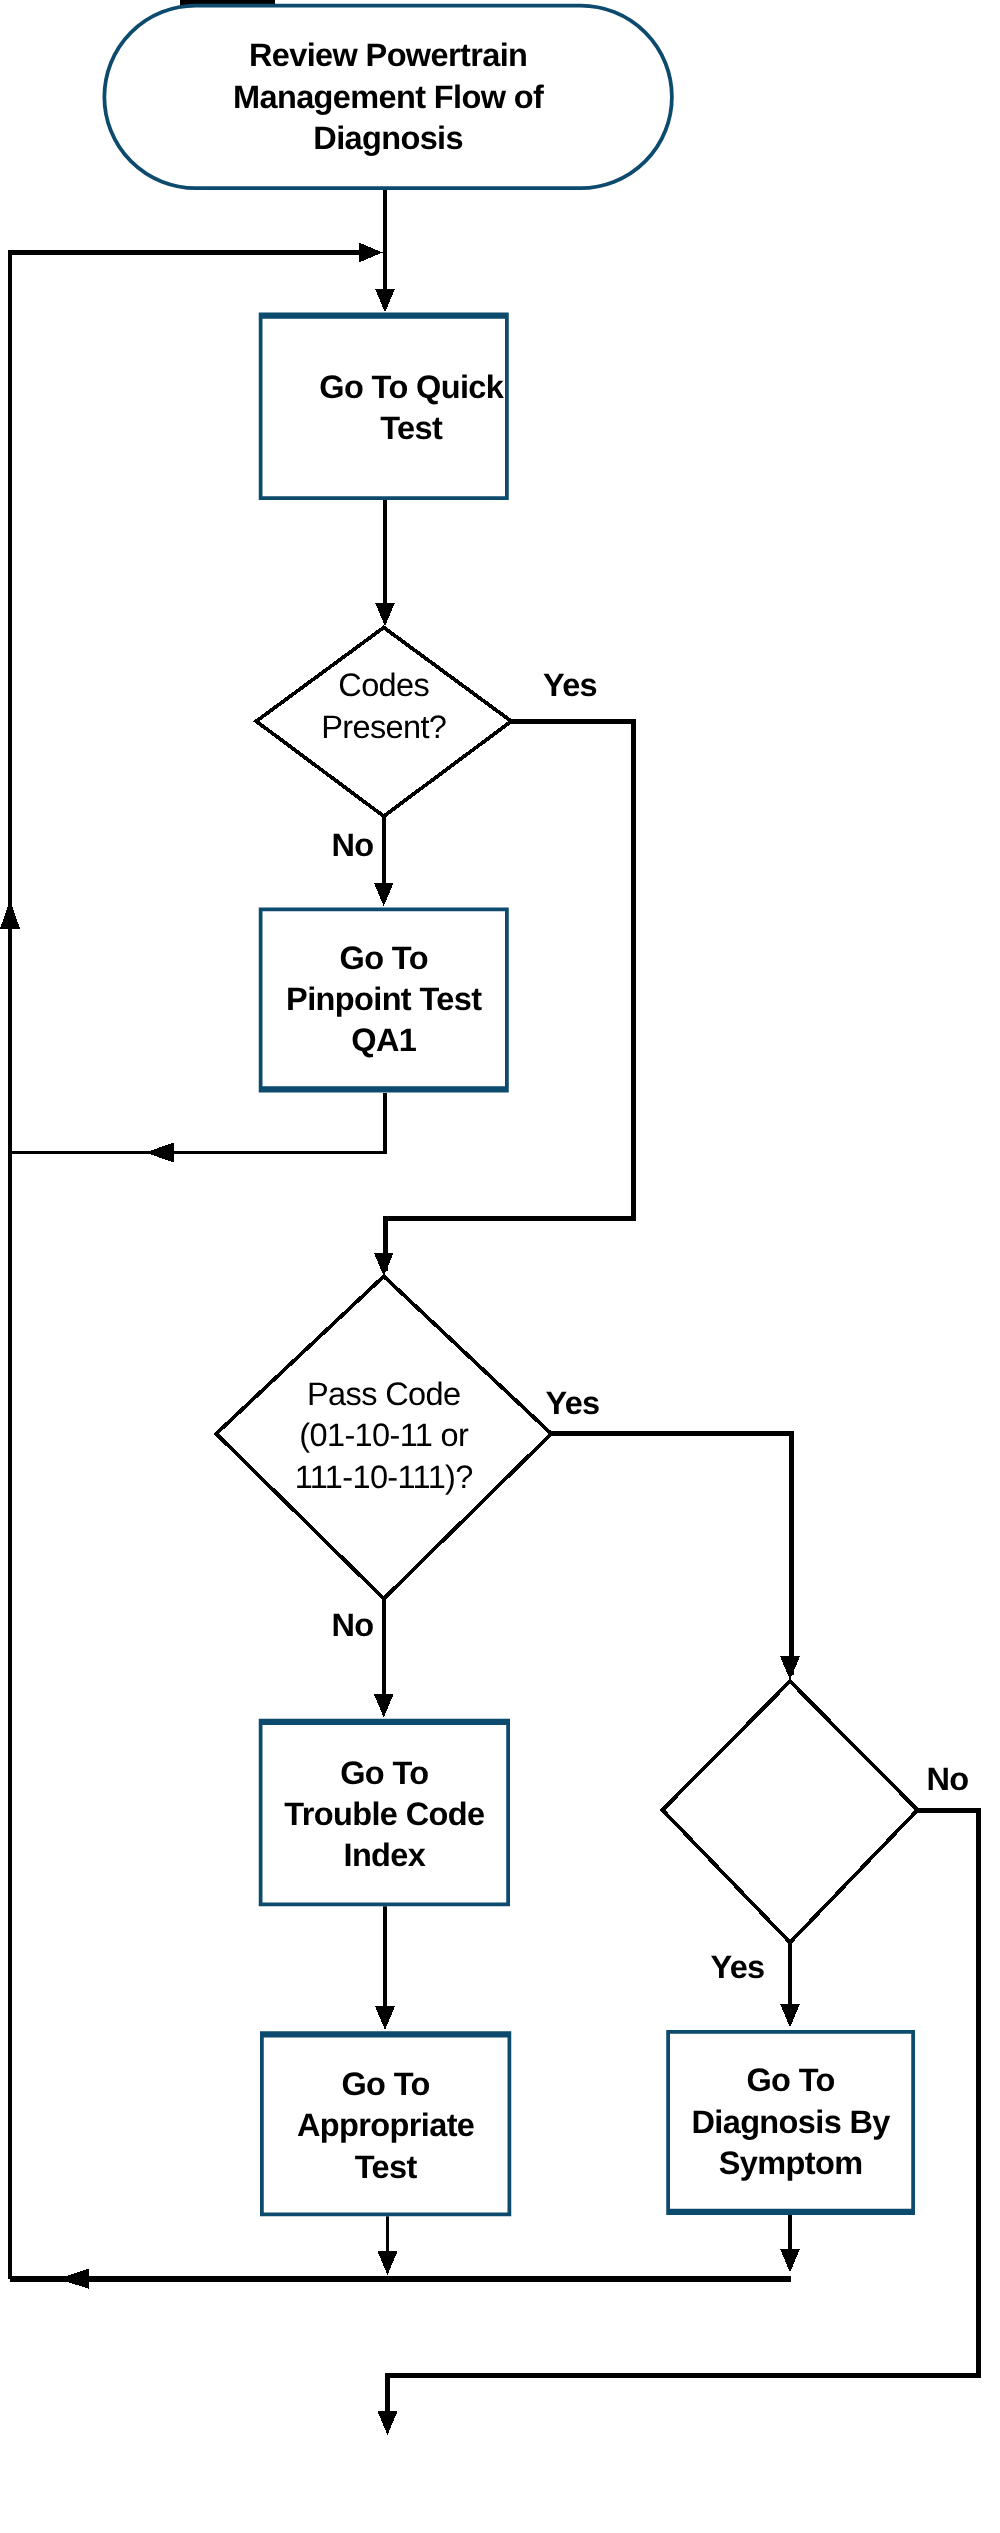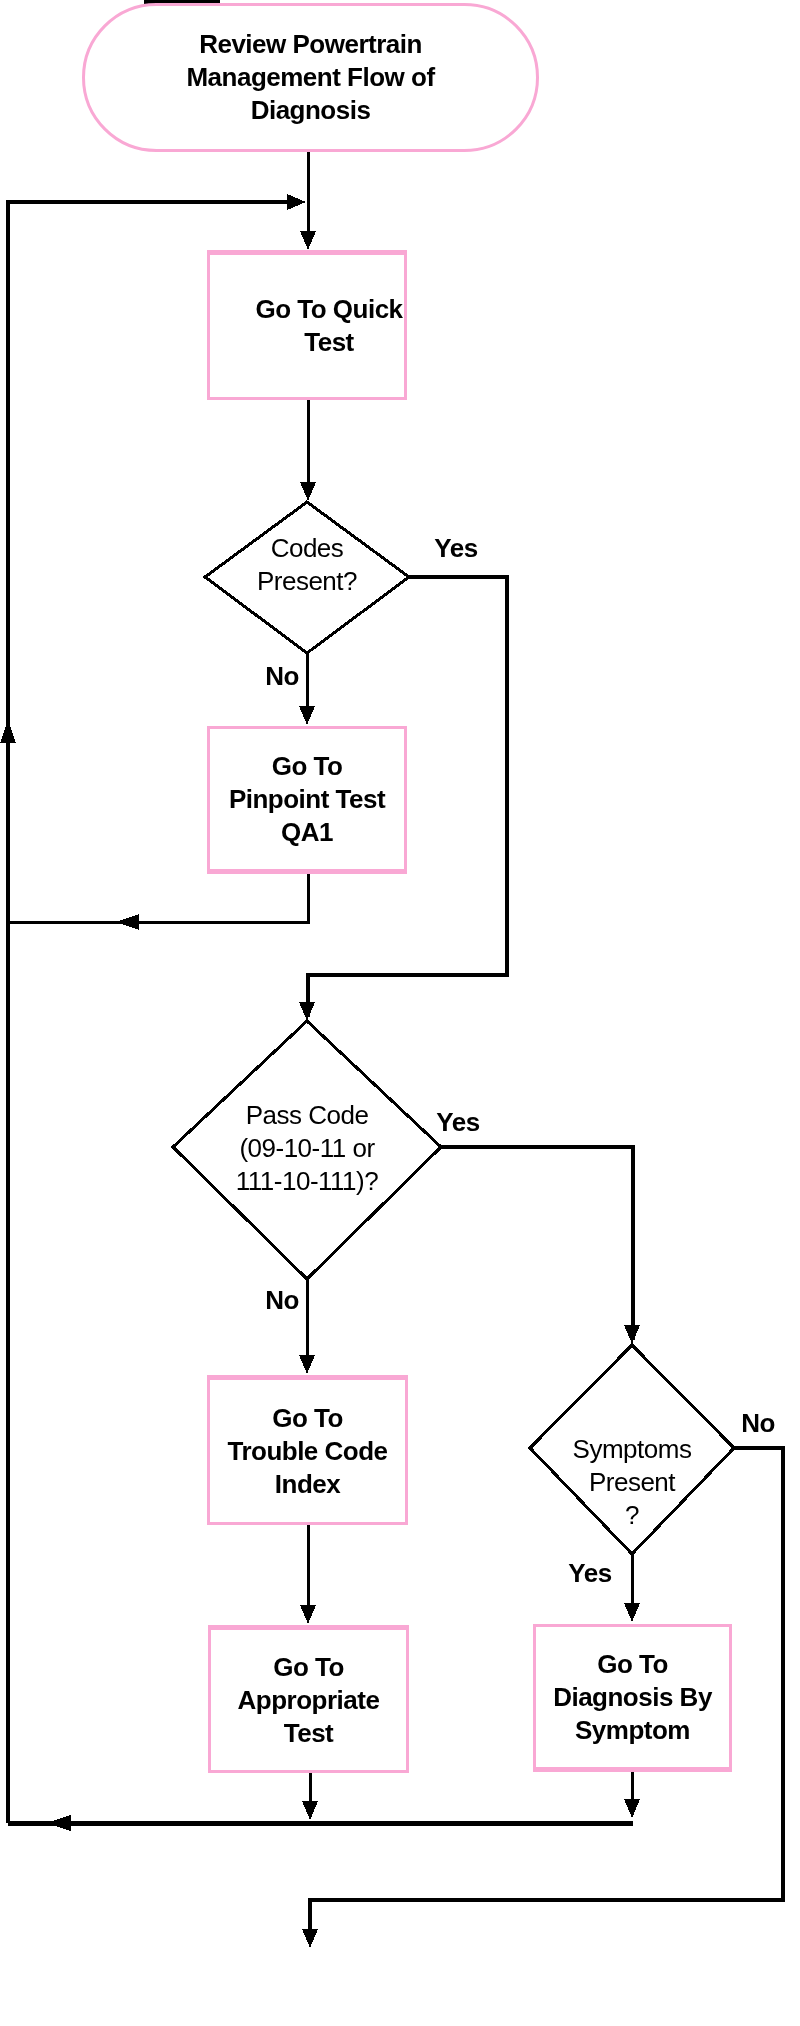--- a/index.html
+++ b/index.html
@@ -3,21 +3,21 @@
 <meta charset="utf-8">
 <style>
   html,body{margin:0;padding:0;background:#fff;}
   #stage{
     position:relative;width:800px;height:2026px;background:#ffffff;
     font-family:"Liberation Sans","DejaVu Sans",sans-serif;color:#000;
     overflow:hidden;
   }
   #wires{position:absolute;left:0;top:0;}
   .node{
-    position:absolute;background:#fff;border:3px solid #f9a8d4;
+    position:absolute;background:#fff;border:3px solid #0c4a6e;
     display:flex;align-items:center;justify-content:center;
     text-align:center;white-space:pre-line;
     font-weight:bold;font-size:26px;line-height:33px;letter-spacing:-0.5px;
     box-sizing:border-box;
   }
   .thick-top{border-top-width:5px;}
   .thick-bottom{border-bottom-width:5px;}
   .oval-start{border-radius:75px;}
   .oval-done{border-radius:36px;border-width:4px;font-size:27px;}
   .dtext{
@@ -112,32 +112,29 @@
   <div class="dtext" style="left:207px;top:505px;width:200px;height:120px;">Codes
 Present?</div>
 
   <div class="node thick-bottom" style="left:207px;top:726px;width:200px;height:148px;">
     <span>Go To
 Pinpoint Test
 QA1</span>
   </div>
 
   <div class="dtext" style="left:177px;top:1082px;width:260px;height:132px;">Pass Code
-(09-10-11 or
+(01-10-11 or
 111-10-111)?</div>
 
   <div class="node thick-top" style="left:207px;top:1375px;width:201px;height:150px;">
     <span>Go To
 Trouble Code
 Index</span>
   </div>
 
-  <div class="dtext" style="left:532px;top:1420px;width:200px;height:125px;">Symptoms
-Present
-?</div>
 
   <div class="node thick-top" style="left:208px;top:1625px;width:201px;height:148px;">
     <span>Go To
 Appropriate
 Test</span>
   </div>
 
   <div class="node thick-bottom" style="left:533px;top:1624px;width:199px;height:148px;">
     <span>Go To
 Diagnosis By

